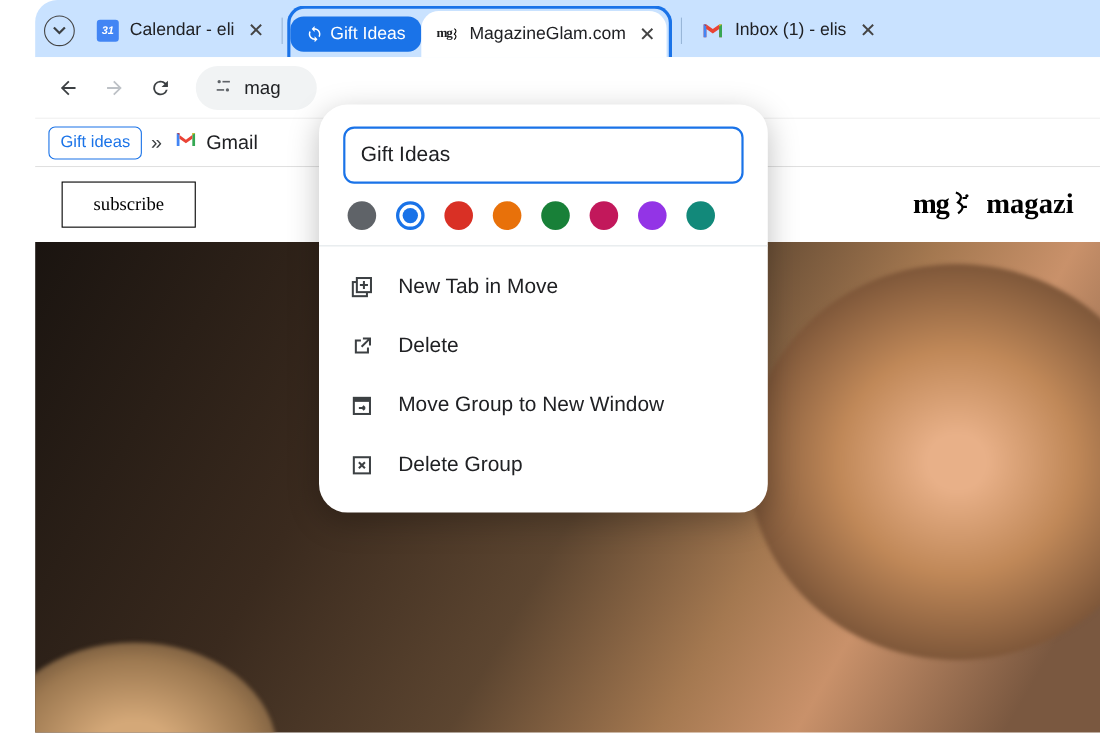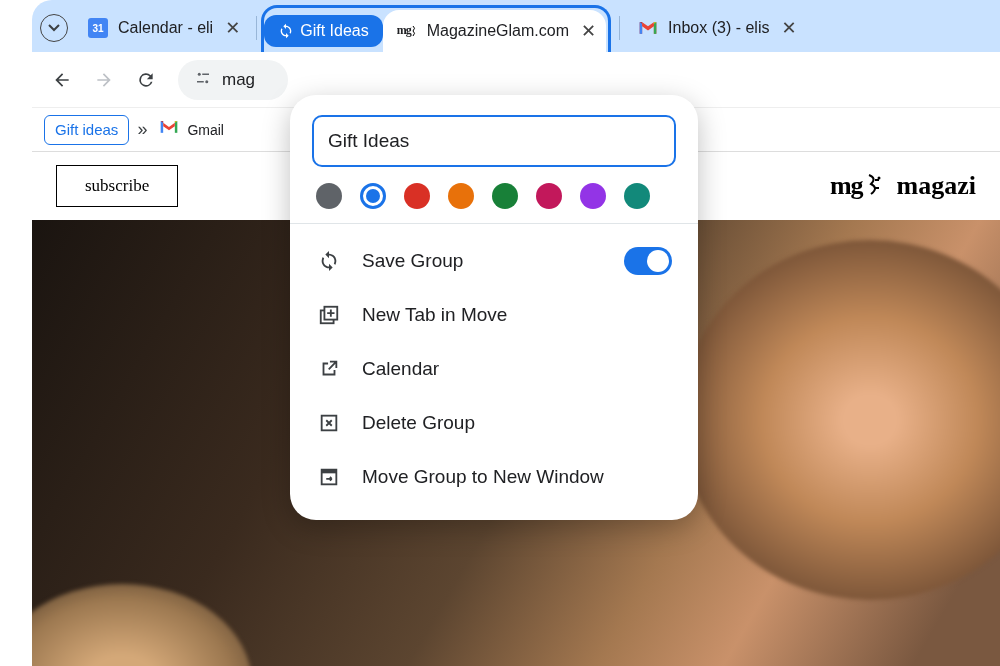--- a/index.html
+++ b/index.html
@@ -25,21 +25,21 @@
   .toolbar { margin-left: 32px; height: 56px; background: #fff; display: flex; align-items: center; padding: 0 12px; border-bottom: 1px solid #eee;}
   .nav-btn { width: 36px; height: 36px; border-radius: 50%; display: flex; align-items: center; justify-content: center; margin-right: 6px; font-size: 20px; color: #3c4043;}
   .nav-btn.fwd { color: #9aa0a6; }
   .omnibox { flex: 0 0 auto; display: flex; align-items: center; height: 40px; background: #f1f3f4; border-radius: 20px; padding: 11px 16px; margin-left: 8px; font-size: 17px; color: #202124; width: 110px;}
   .omnibox .siteicon { margin-right: 10px; font-size: 14px; }
 
   
   .bookmarks { margin-left: 32px; height: 44px; background: #fff; display: flex; align-items: center; padding: 0 12px; border-bottom: 1px solid #ddd;}
   .bm-chip { display: inline-flex; align-items: center; height: 30px; border: 1.5px solid #1a73e8; color: #1a73e8; border-radius: 6px; padding: 0 10px; font-size: 15px; margin-right: 8px;}
   .bm-more { font-size: 18px; color: #3c4043; margin-right: 12px;}
-  .bm-item { display: inline-flex; align-items: center; font-size: 14px; color: #202124; margin-right: 14px;}
+  .bm-item { display: inline-flex; align-items: center; font-size: 18px; color: #202124; margin-right: 14px;}
   .bm-item .g-icon { width: 22px; height: 22px; margin-right: 6px; }
 
   
   .page { margin-left: 32px; position: relative; height: calc(666px - 52px - 56px - 44px); }
   .page-header { height: 68px; background: #fff; display: flex; align-items: center; padding: 0 24px; justify-content: space-between;}
   .sub-btn { border: 1.5px solid #000; padding: 10px 28px; font-size: 17px; font-family: Georgia, serif; background: #fff;}
   .brand { display: flex; align-items: center; font-family: Georgia, serif; font-weight: 600; font-size: 26px; }
   .brand .logo { font-weight: 700; letter-spacing: -1px; margin-right: 10px; display: inline-flex; align-items: center;}
   .brand .logo svg { margin-left: 2px; }
   .hero { height: 100%; background: linear-gradient(120deg, #1a1410 0%, #3a2a1e 30%, #5c4530 50%, #a47850 65%, #c9916a 75%, #7a5840 90%); position: relative; overflow: hidden;}
@@ -55,21 +55,21 @@
   .swatch { width: 26px; height: 26px; border-radius: 50%; }
   .swatch.selected { border: 3px solid #1a73e8; padding: 2px; background: #fff; box-sizing: border-box; position: relative;}
   .swatch.selected::after { content: ''; position: absolute; inset: 3px; border-radius: 50%; background: #1a73e8;}
   .menu-divider { height: 1px; background: #e0e5e8; margin: 6px 0 10px;}
   .menu-item { display: flex; align-items: center; height: 54px; padding: 0 26px; font-size: 19px; color: #202124;}
   .menu-icon { width: 26px; height: 26px; margin-right: 20px; display: flex; align-items: center; justify-content: center; }
   .toggle { margin-left: auto; width: 48px; height: 28px; background: #1a73e8; border-radius: 14px; position: relative;}
   .toggle::after { content: ''; position: absolute; right: 3px; top: 3px; width: 22px; height: 22px; background: #fff; border-radius: 50%;}
 
   
-  .cal-icon { background: linear-gradient(#4285f4, #4285f4); width: 20px; height: 20px; border-radius: 3px; color: #fff; font-size: 10px; display: flex; align-items: center; justify-content: center; font-weight: bold;}
+  .cal-icon { background: linear-gradient(#4285f4, #4285f4); width: 20px; height: 20px; border-radius: 3px; color: #fff; font-size: 10px; display: flex; align-items: center; justify-content: center; font-weight: bold; font-style: italic;}
   .mg-icon { font-family: Georgia, serif; font-weight: 700; font-size: 13px; letter-spacing: -1px;}
   .gmail-icon { position: relative; width: 20px; height: 16px; }
   .gmail-icon svg { width: 20px; height: 16px; }
 </style>
 </head>
 <body>
 
 <div class="tabstrip">
   <div class="search-tabs">
     <svg width="12" height="8" viewBox="0 0 12 8">
@@ -111,21 +111,21 @@
           <path d="M2 2v14h3V7l7 5 7-5v9h3V2l-10 7z" fill="#ea4335"></path>
           <path d="M2 2l10 7 10-7" fill="none" stroke="#fbbc04" stroke-width="0"></path>
           <path d="M2 16V2l10 7" fill="#4285f4" opacity="0"></path>
           <path d="M2 2h3v14H2z" fill="#4285f4"></path>
           <path d="M19 2h3v14h-3z" fill="#34a853"></path>
           <path d="M5 2l7 5 7-5v4l-7 5-7-5z" fill="#ea4335"></path>
           <path d="M2 2l3 2V2z" fill="#c5221f"></path>
           <path d="M22 2l-3 2V2z" fill="#fbbc04"></path>
         </svg>
     </span>
-    <span class="tab-title">Inbox (3) - elis</span>
+    <span class="tab-title">Inbox (1) - elis</span>
     <span class="close">✕</span>
   </div>
 </div>
 
 <div class="toolbar">
   <div class="nav-btn">
       <svg width="20" height="20" viewBox="0 0 24 24">
         <path d="M20 11H7.8l5.6-5.6L12 4l-8 8 8 8 1.4-1.4L7.8 13H20z" fill="#3c4043"></path>
       </svg>
     </div>
@@ -196,64 +196,55 @@
     <div class="swatch selected"></div>
     <div class="swatch" style="background:#d93025"></div>
     <div class="swatch" style="background:#e8710a"></div>
     <div class="swatch" style="background:#188038"></div>
     <div class="swatch" style="background:#c2185b"></div>
     <div class="swatch" style="background:#9334e6"></div>
     <div class="swatch" style="background:#12897a"></div>
   </div>
   <div class="menu-divider"></div>
 
-  <div class="menu-item">
-    <span class="menu-icon">
-        <svg width="22" height="22" viewBox="0 0 24 24">
-          <path d="M12 4V1L8 5l4 4V6c3.3 0 6 2.7 6 6 0 1-.3 2-.7 2.8l1.5 1.5C19.5 15 20 13.6 20 12c0-4.4-3.6-8-8-8zm0 14c-3.3 0-6-2.7-6-6 0-1 .3-2 .7-2.8L5.2 7.7C4.5 9 4 10.4 4 12c0 4.4 3.6 8 8 8v3l4-4-4-4v3z" fill="#3c4043"></path>
-        </svg>
-      </span>
-    <span>Save Group</span>
-    <div class="toggle"></div>
-  </div>
 
   <div class="menu-item">
     <span class="menu-icon">
         <svg width="22" height="22" viewBox="0 0 24 24">
           <rect x="3" y="7" width="14" height="14" stroke="#3c4043" stroke-width="2" fill="none"></rect>
           <rect x="7" y="3" width="14" height="14" stroke="#3c4043" stroke-width="2" fill="#fff"></rect>
           <path d="M14 6v8M10 10h8" stroke="#3c4043" stroke-width="2"></path>
         </svg>
       </span>
     <span>New Tab in Move</span>
   </div>
 
   <div class="menu-item">
     <span class="menu-icon">
         <svg width="22" height="22" viewBox="0 0 24 24">
           <path d="M5 5h6v2H7v10h10v-4h2v6H5V5z" fill="#3c4043"></path>
           <path d="M13 3h8v8h-2V6.4L12.4 13 11 11.6 17.6 5H13V3z" fill="#3c4043"></path>
         </svg>
       </span>
-    <span>Calendar</span>
-  </div>
-
-  <div class="menu-item">
-    <span class="menu-icon">
-        <svg width="22" height="22" viewBox="0 0 24 24">
-          <rect x="4" y="4" width="16" height="16" stroke="#3c4043" stroke-width="2" fill="none"></rect>
-          <path d="M9 9l6 6M15 9l-6 6" stroke="#3c4043" stroke-width="2"></path>
-        </svg>
-      </span>
-    <span>Delete Group</span>
+    <span>Delete</span>
   </div>
 
   <div class="menu-item">
     <span class="menu-icon">
         <svg width="22" height="22" viewBox="0 0 24 24">
           <rect x="4" y="4" width="16" height="16" stroke="#3c4043" stroke-width="2" fill="none"></rect>
           <rect x="4" y="4" width="16" height="4" fill="#3c4043"></rect>
           <path d="M9 14h6m0 0l-2-2m2 2l-2 2" stroke="#3c4043" stroke-width="2" fill="none"></path>
         </svg>
       </span>
     <span>Move Group to New Window</span>
   </div>
+
+  <div class="menu-item">
+    <span class="menu-icon">
+        <svg width="22" height="22" viewBox="0 0 24 24">
+          <rect x="4" y="4" width="16" height="16" stroke="#3c4043" stroke-width="2" fill="none"></rect>
+          <path d="M9 9l6 6M15 9l-6 6" stroke="#3c4043" stroke-width="2"></path>
+        </svg>
+      </span>
+    <span>Delete Group</span>
+  </div>
 </div>
 
 </body></html>

